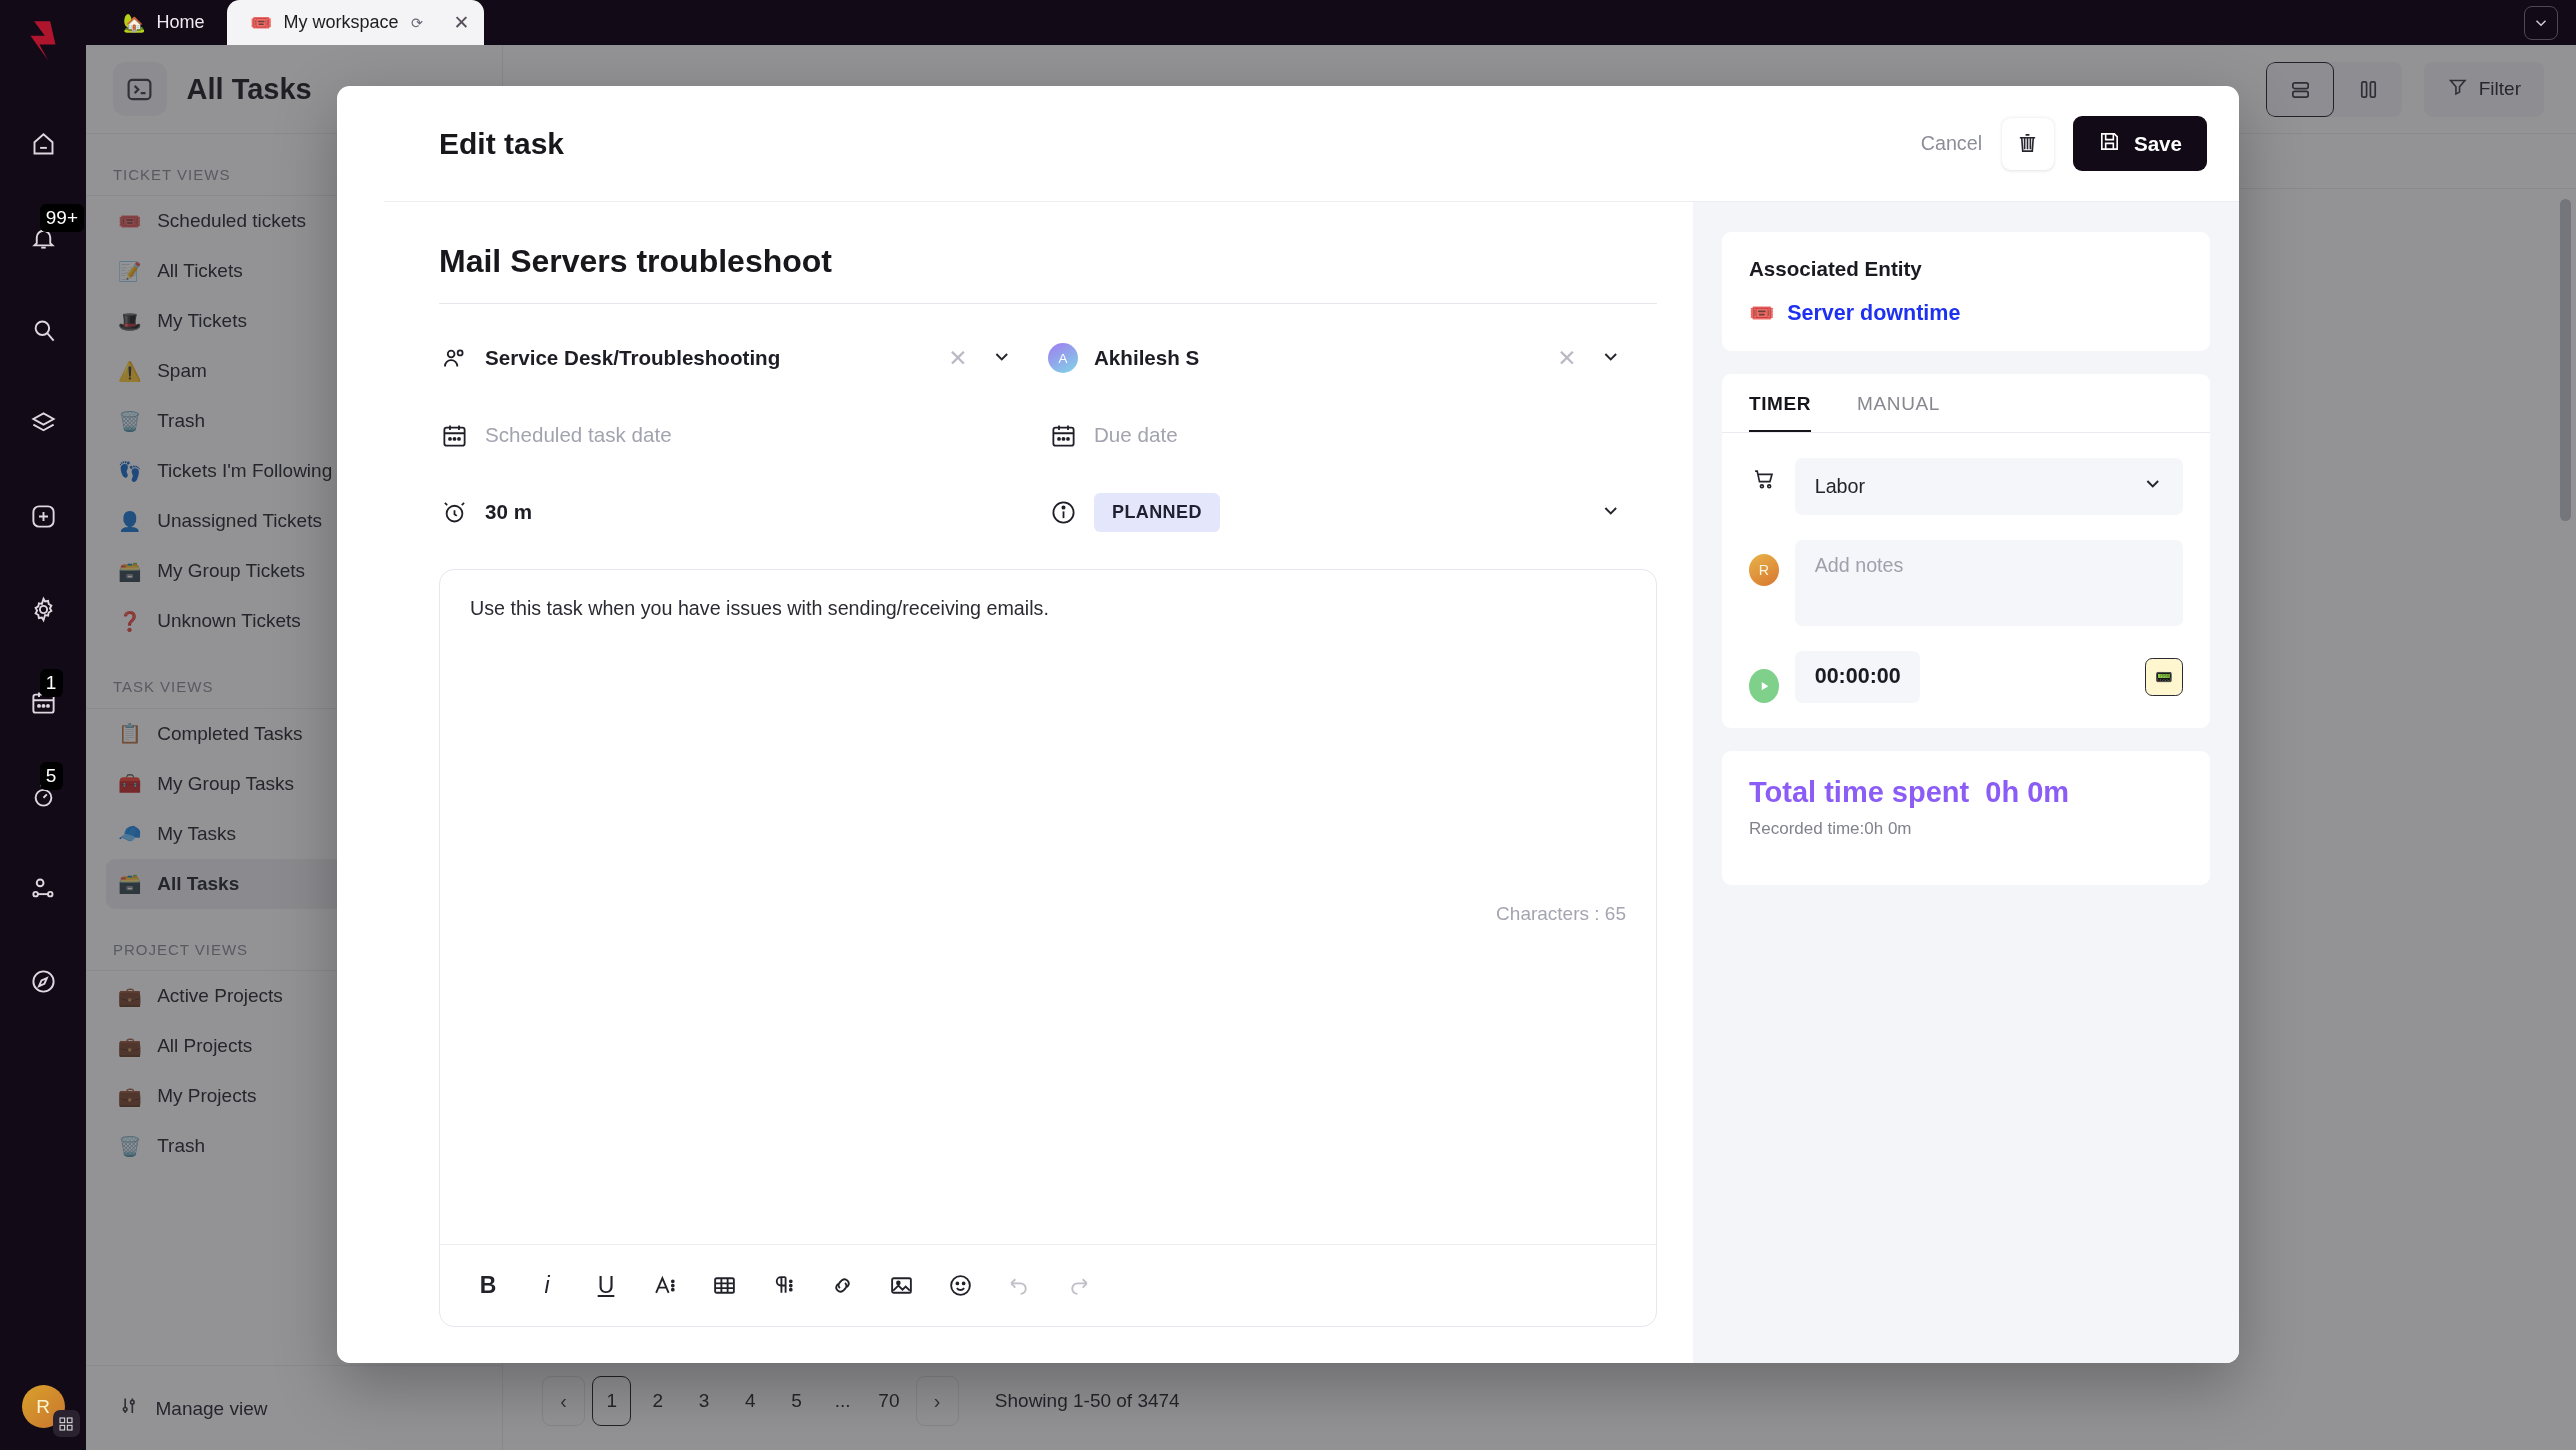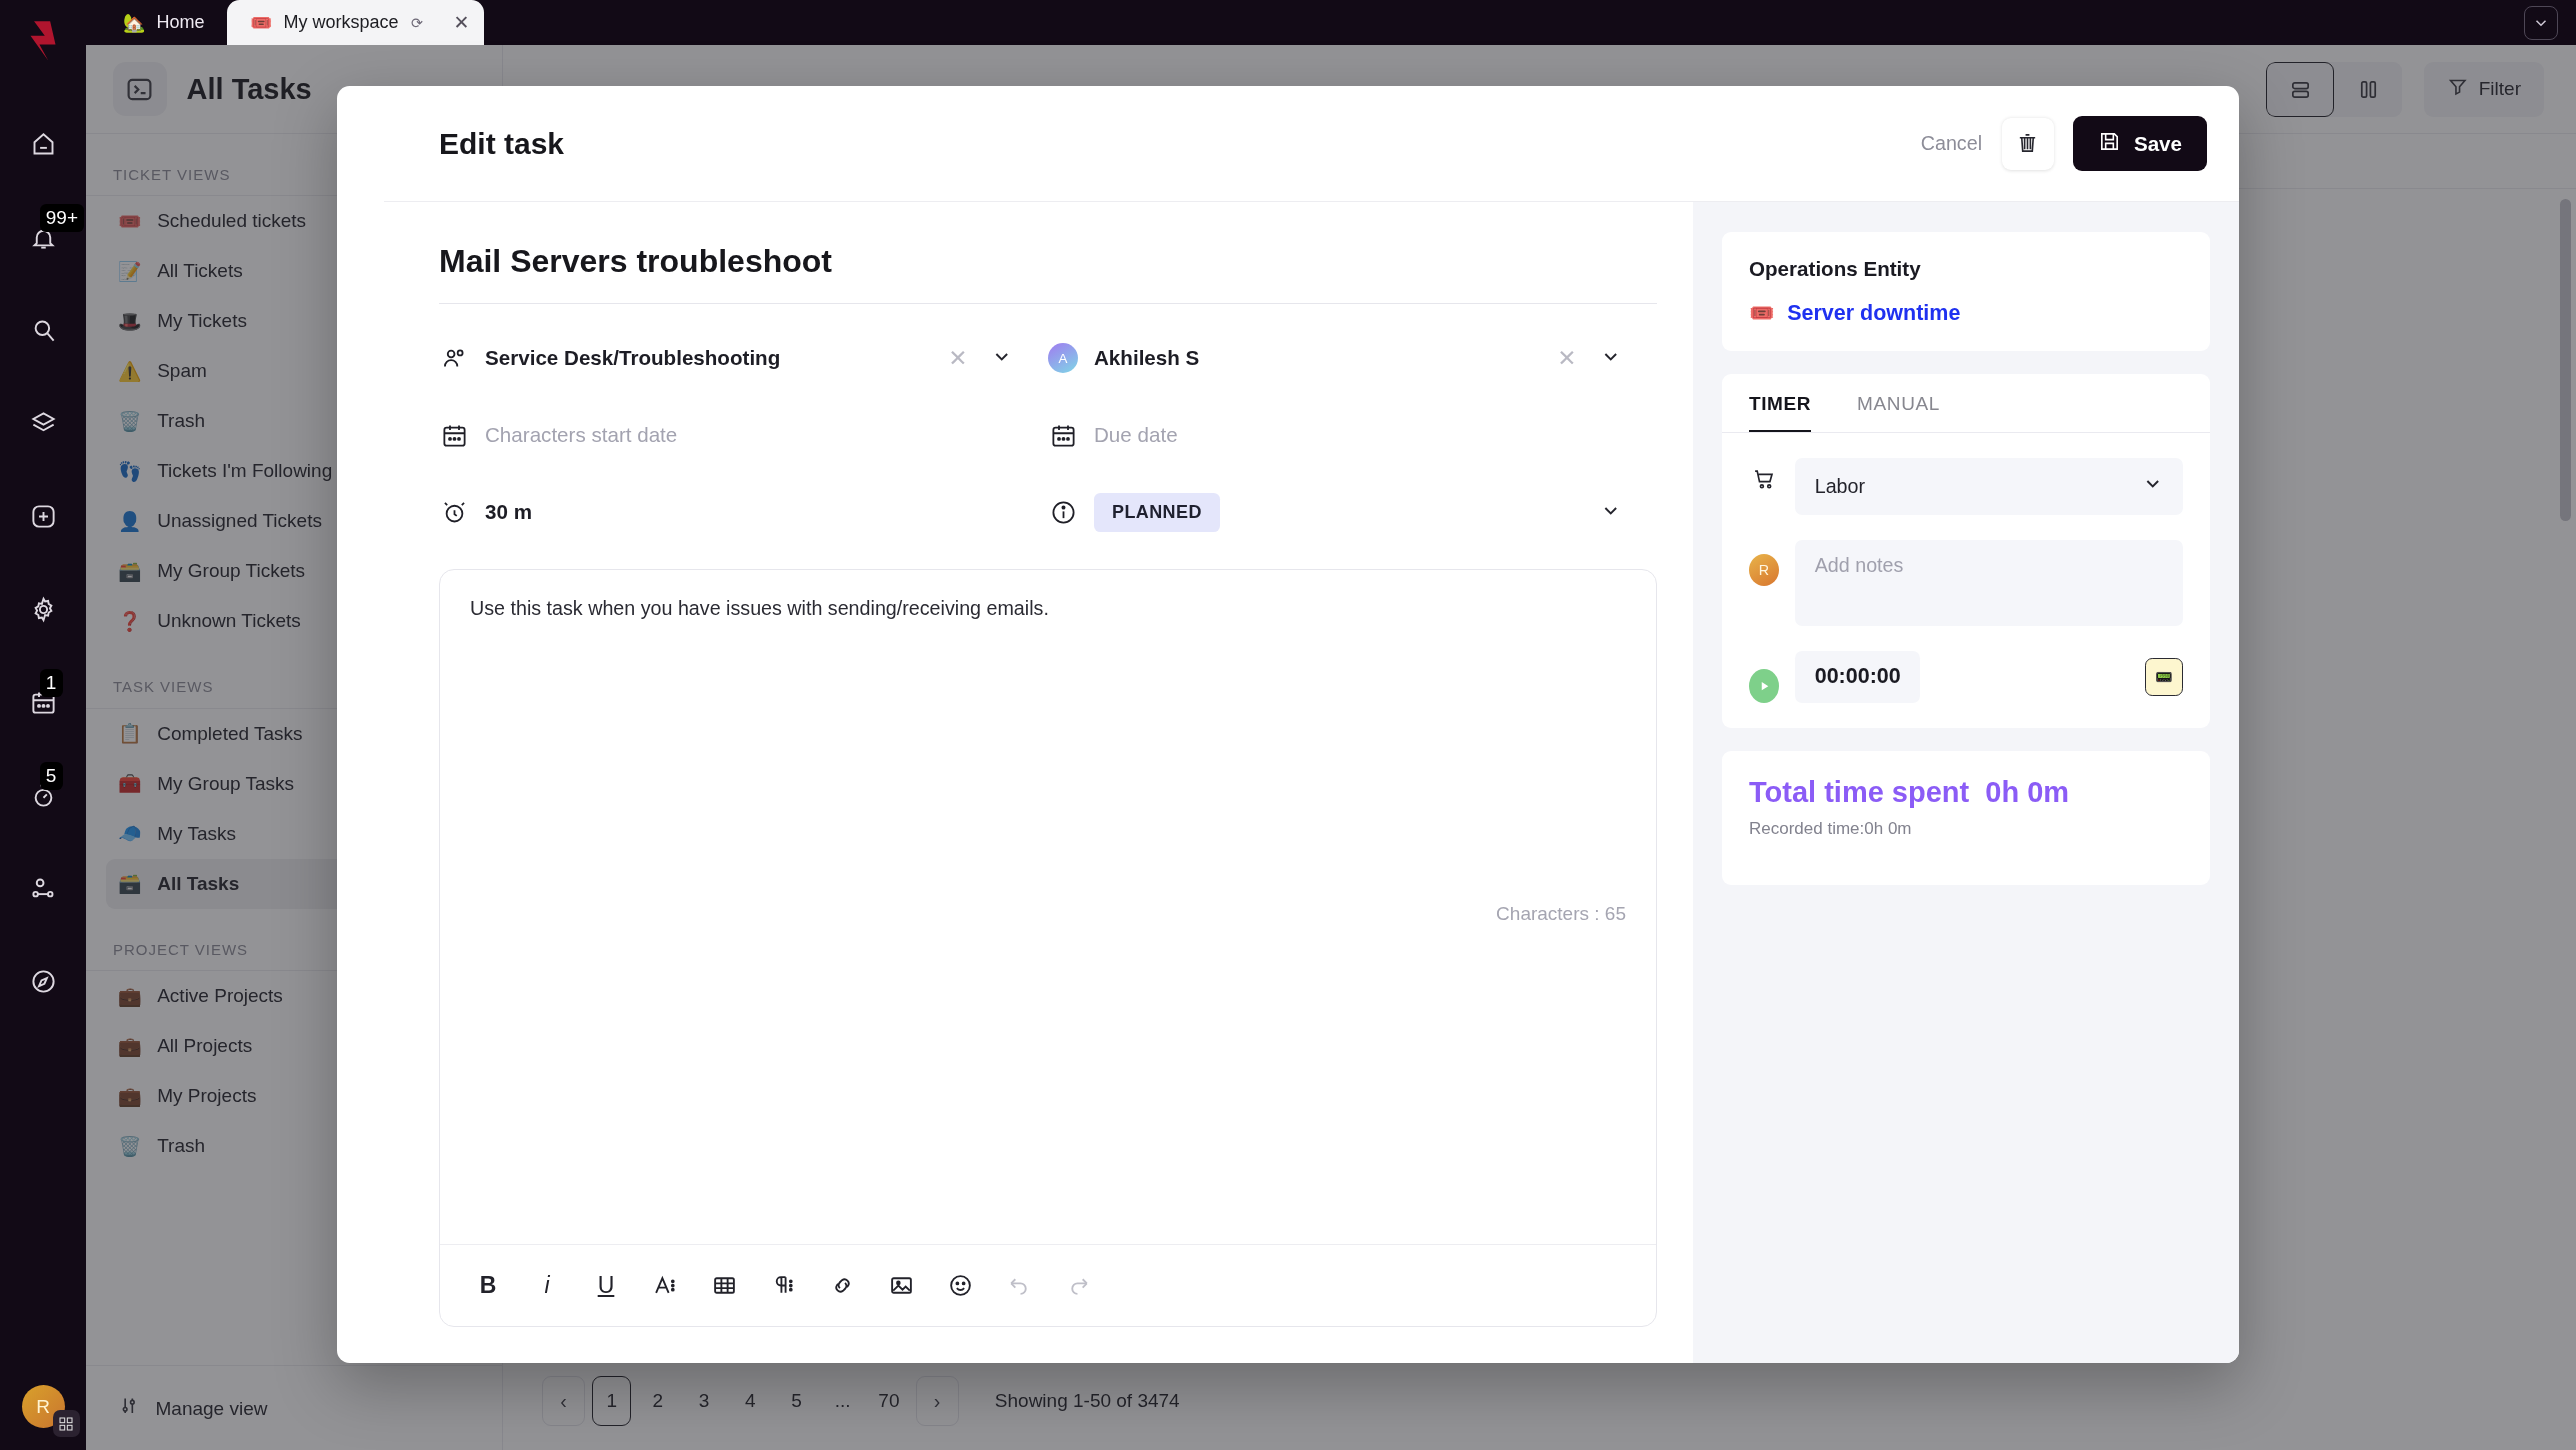--- a/index.html
+++ b/index.html
@@ -698,21 +698,21 @@
             <div class="field-row">
               <span class="fi">
                 <svg viewBox="0 0 24 24">
                     <rect x="3" y="5" width="18" height="16" rx="2"></rect>
                     <path d="M3 10h18M8 3v4M16 3v4"></path>
                     <circle cx="8" cy="15" r=".9" fill="#1f1f27"></circle>
                     <circle cx="12" cy="15" r=".9" fill="#1f1f27"></circle>
                     <circle cx="16" cy="15" r=".9" fill="#1f1f27"></circle>
                   </svg>
               </span>
-              <span class="field-ph">Characters start date</span>
+              <span class="field-ph">Scheduled task date</span>
             </div>
             <div class="field-row">
               <span class="fi">
                 <svg viewBox="0 0 24 24">
                     <circle cx="12" cy="13" r="7"></circle>
                     <path d="M12 10v3.5l2 1.5M5.5 5.5L3.5 3.5M18.5 5.5L20.5 3.5"></path>
                   </svg>
               </span>
               <span class="field-val">30 m</span>
             </div>
@@ -829,21 +829,21 @@
                   <path d="M20 10h-9a5 5 0 000 10"></path>
                   <path d="M20 10l-4-4M20 10l-4 4"></path>
                 </svg>
             </div>
           </div>
         </div>
       </div>
 
       <div class="m-right">
         <div class="card">
-          <div class="card-title">Operations Entity</div>
+          <div class="card-title">Associated Entity</div>
           <div class="entity-link">
             <span class="emoji">🎟️</span>
             <span>Server downtime</span>
           </div>
         </div>
 
         <div class="timer-card">
           <div class="timer-tabs">
             <div class="timer-tab active">TIMER</div>
             <div class="timer-tab">MANUAL</div>

